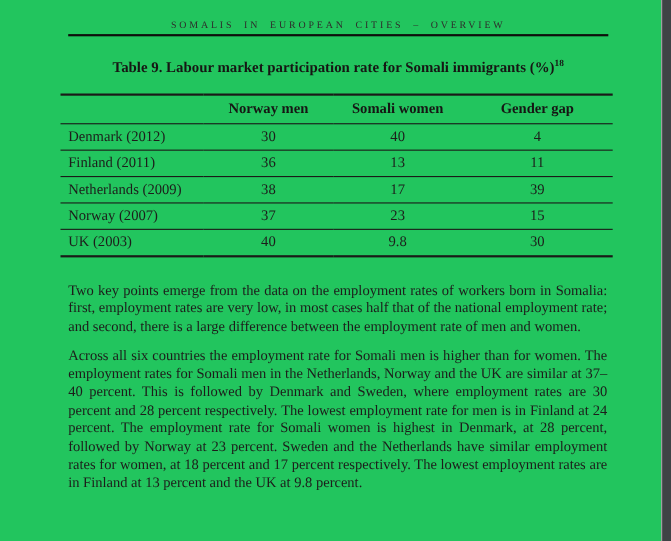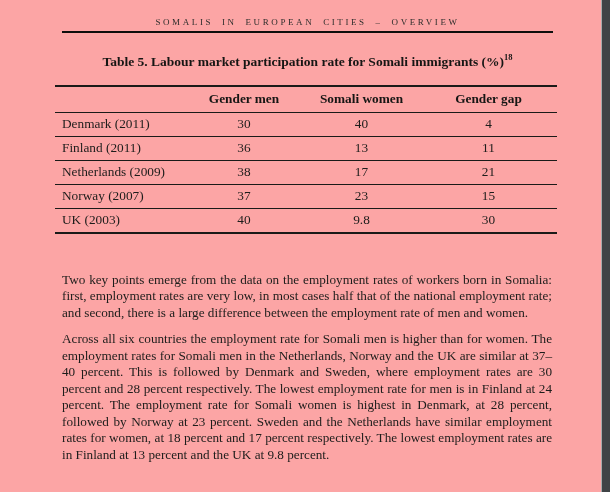--- a/index.html
+++ b/index.html
@@ -6,21 +6,21 @@
   html, body { margin: 0; padding: 0; }
   body {
     width: 610px;
     height: 492px;
     background: #fdfdfc;
     font-family: "Liberation Serif", serif;
     color: #1d1d1b;
     position: relative;
     overflow: hidden;
   }
-  .page { position: absolute; inset: 0; background: #fca5a5; }
+  .page { position: absolute; inset: 0; background: #22c55e; }
   .content {
     position: absolute;
     left: 62px;
     top: 0;
     width: 491px;
   }
   .running-header {
     margin-top: 17px;
     text-align: center;
     font-size: 9px;
@@ -57,21 +57,21 @@
   table.data tbody tr:last-child { border-bottom: none; }
   table.data th, table.data td {
     font-weight: normal;
     padding: 3px 0 4px 0;
     text-align: center;
     color: #1d1d1b;
   }
   table.data thead th { font-weight: bold; padding: 4px 0 5px 0; color: #161614; }
   table.data .c1 { text-align: left; padding-left: 7px; }
   .body-text {
-    margin-top: 38px;
+    margin-top: 22px;
     width: 490px;
     font-size: 13.2px;
     line-height: 16.5px;
     text-align: justify;
     color: #1d1d1b;
   }
   .body-text p { margin: 0 0 10px 0; }
   .body-text p:last-child { margin-bottom: 0; }
   .edge-strip {
     position: absolute;
@@ -86,55 +86,55 @@
 </head>
 <body>
 
 <div class="page">
   <div class="content">
 
     <div class="running-header">SOMALIS IN EUROPEAN CITIES – OVERVIEW</div>
 
     <hr class="header-rule">
 
-    <div class="table-title"><span>Table 5. Labour market participation rate for Somali immigrants (%)</span><sup>18</sup></div>
+    <div class="table-title"><span>Table 9. Labour market participation rate for Somali immigrants (%)</span><sup>18</sup></div>
 
     <table class="data">
       <colgroup>
         <col style="width:130px">
           <col style="width:118px">
           <col style="width:117px">
           <col style="width:137px">
       </colgroup>
       <thead>
         <tr>
           <th class="c1"></th>
-          <th>Gender men</th>
+          <th>Norway men</th>
           <th>Somali women</th>
           <th>Gender gap</th>
         </tr>
       </thead>
       <tbody>
         <tr>
-          <td class="c1">Denmark (2011)</td>
+          <td class="c1">Denmark (2012)</td>
           <td>30</td>
           <td>40</td>
           <td>4</td>
         </tr>
         <tr>
           <td class="c1">Finland (2011)</td>
           <td>36</td>
           <td>13</td>
           <td>11</td>
         </tr>
         <tr>
           <td class="c1">Netherlands (2009)</td>
           <td>38</td>
           <td>17</td>
-          <td>21</td>
+          <td>39</td>
         </tr>
         <tr>
           <td class="c1">Norway (2007)</td>
           <td>37</td>
           <td>23</td>
           <td>15</td>
         </tr>
         <tr>
           <td class="c1">UK (2003)</td>
           <td>40</td>

